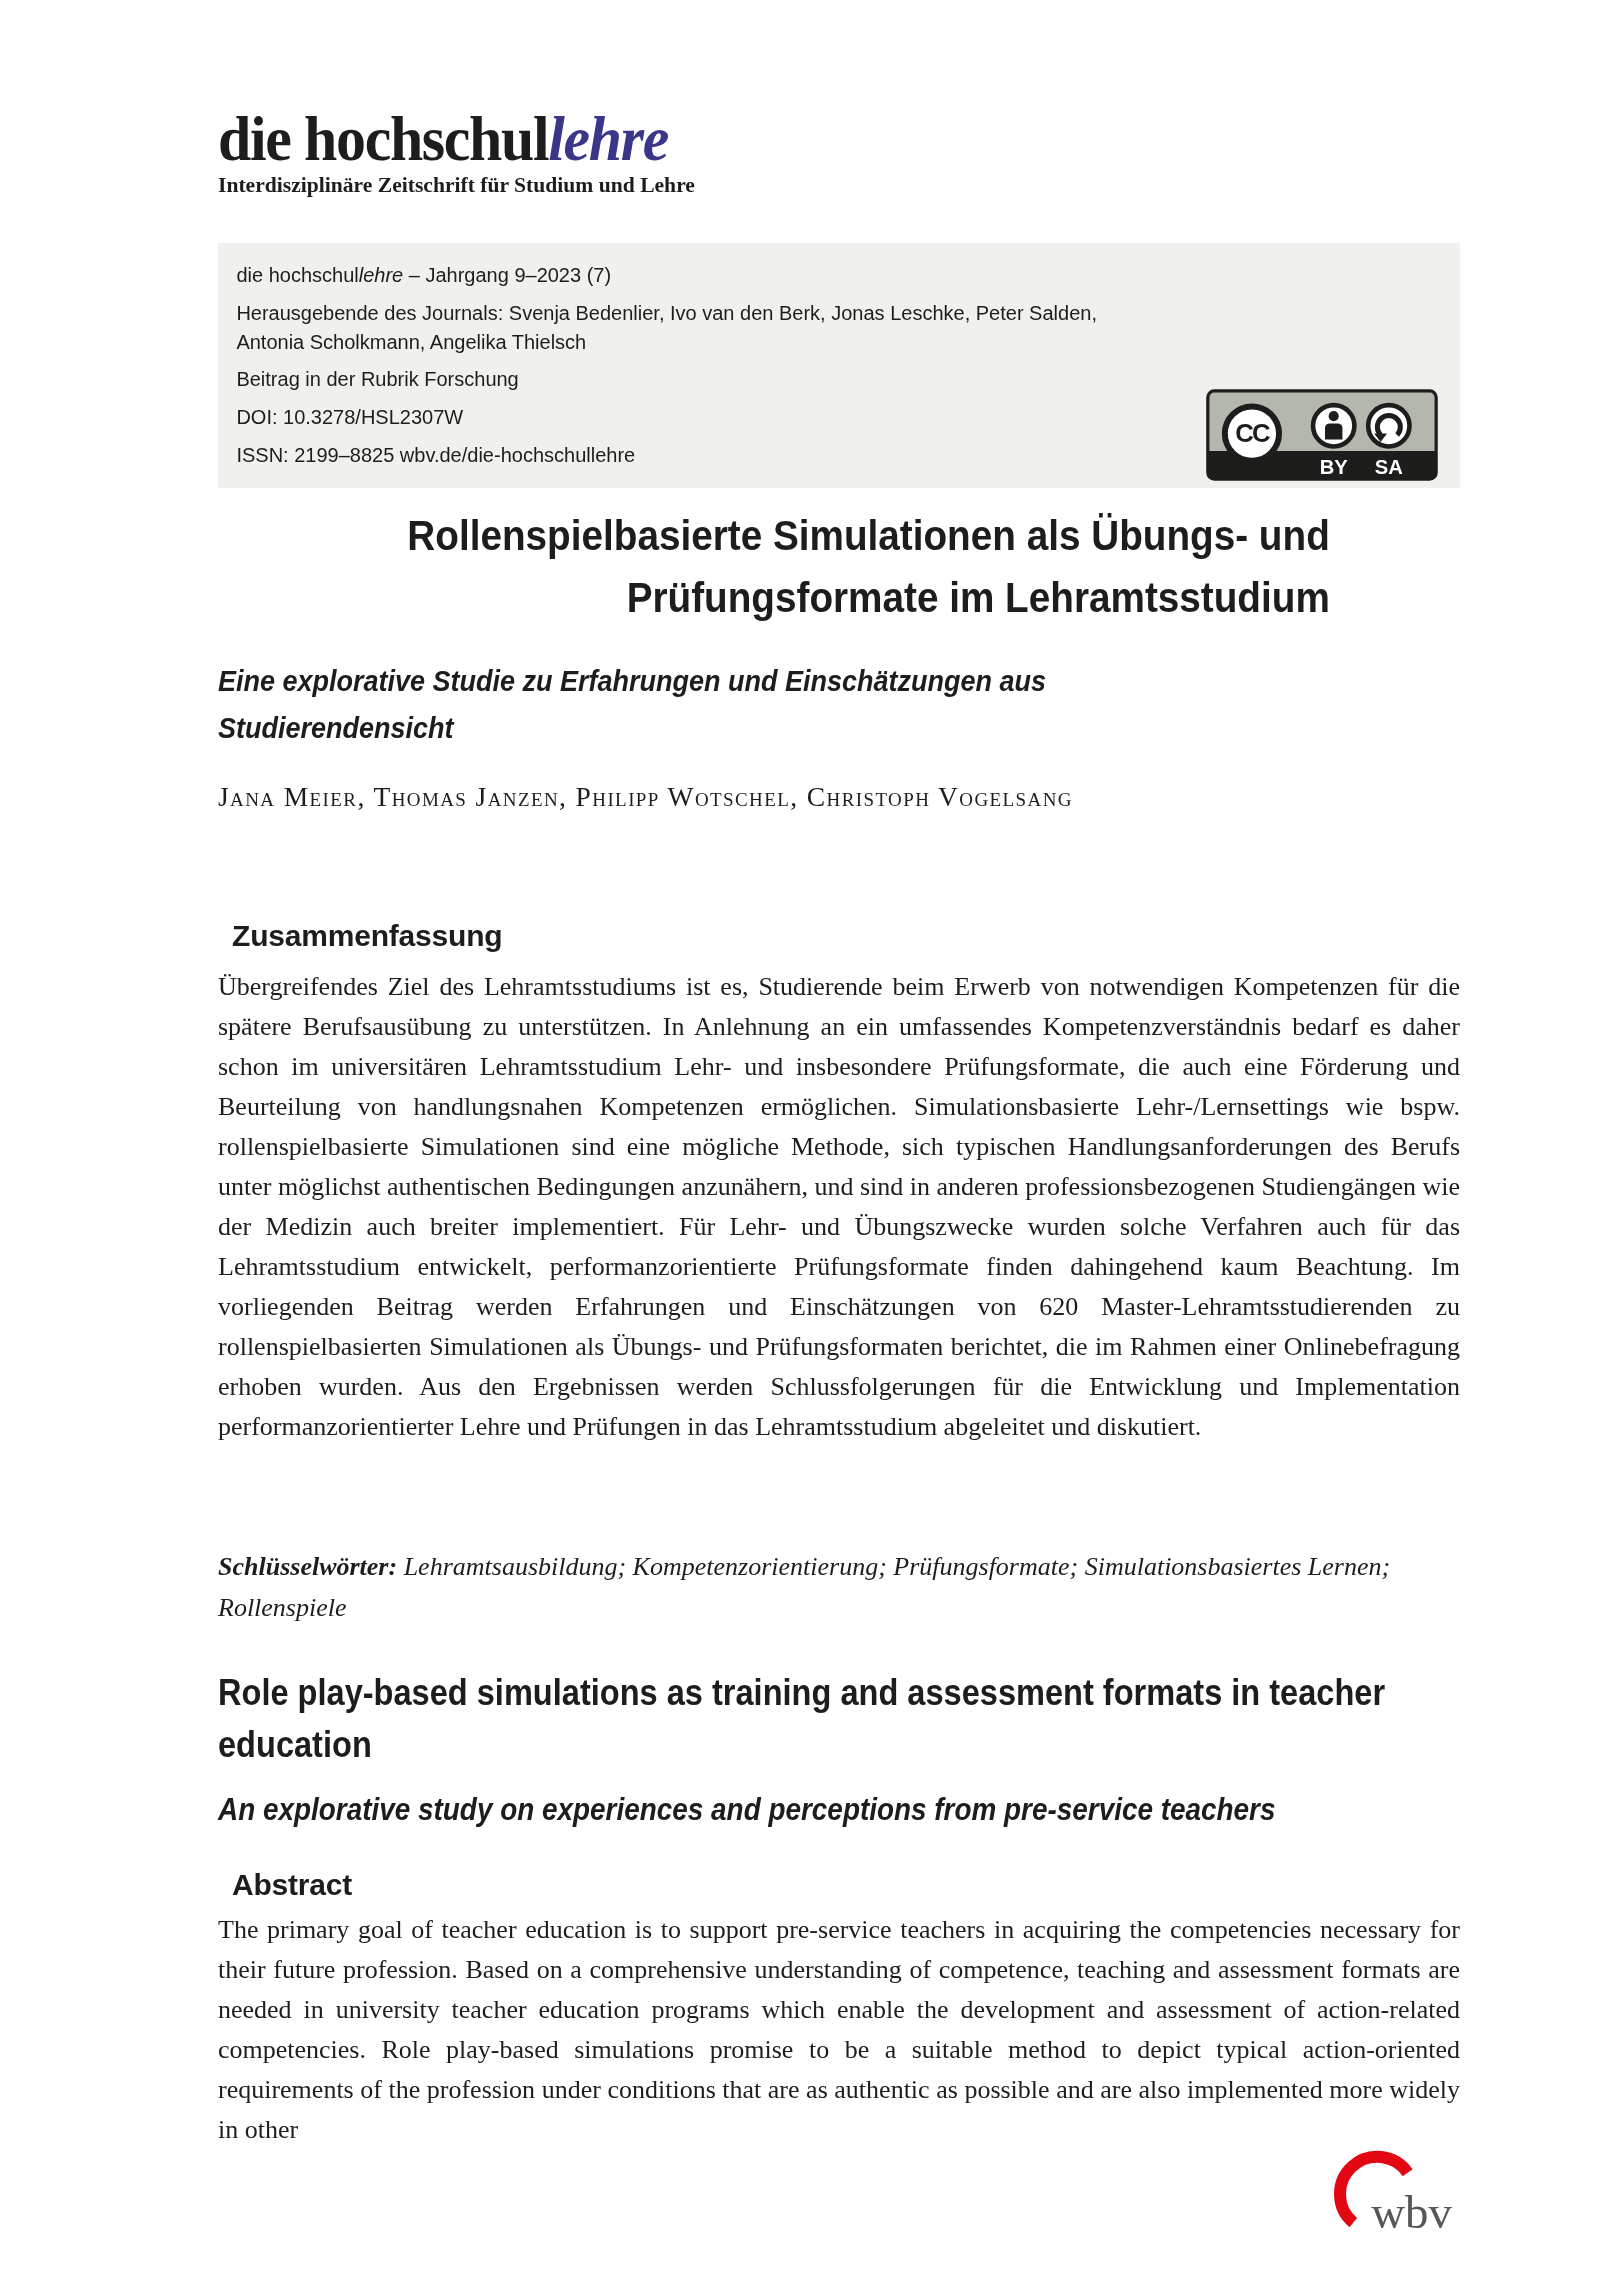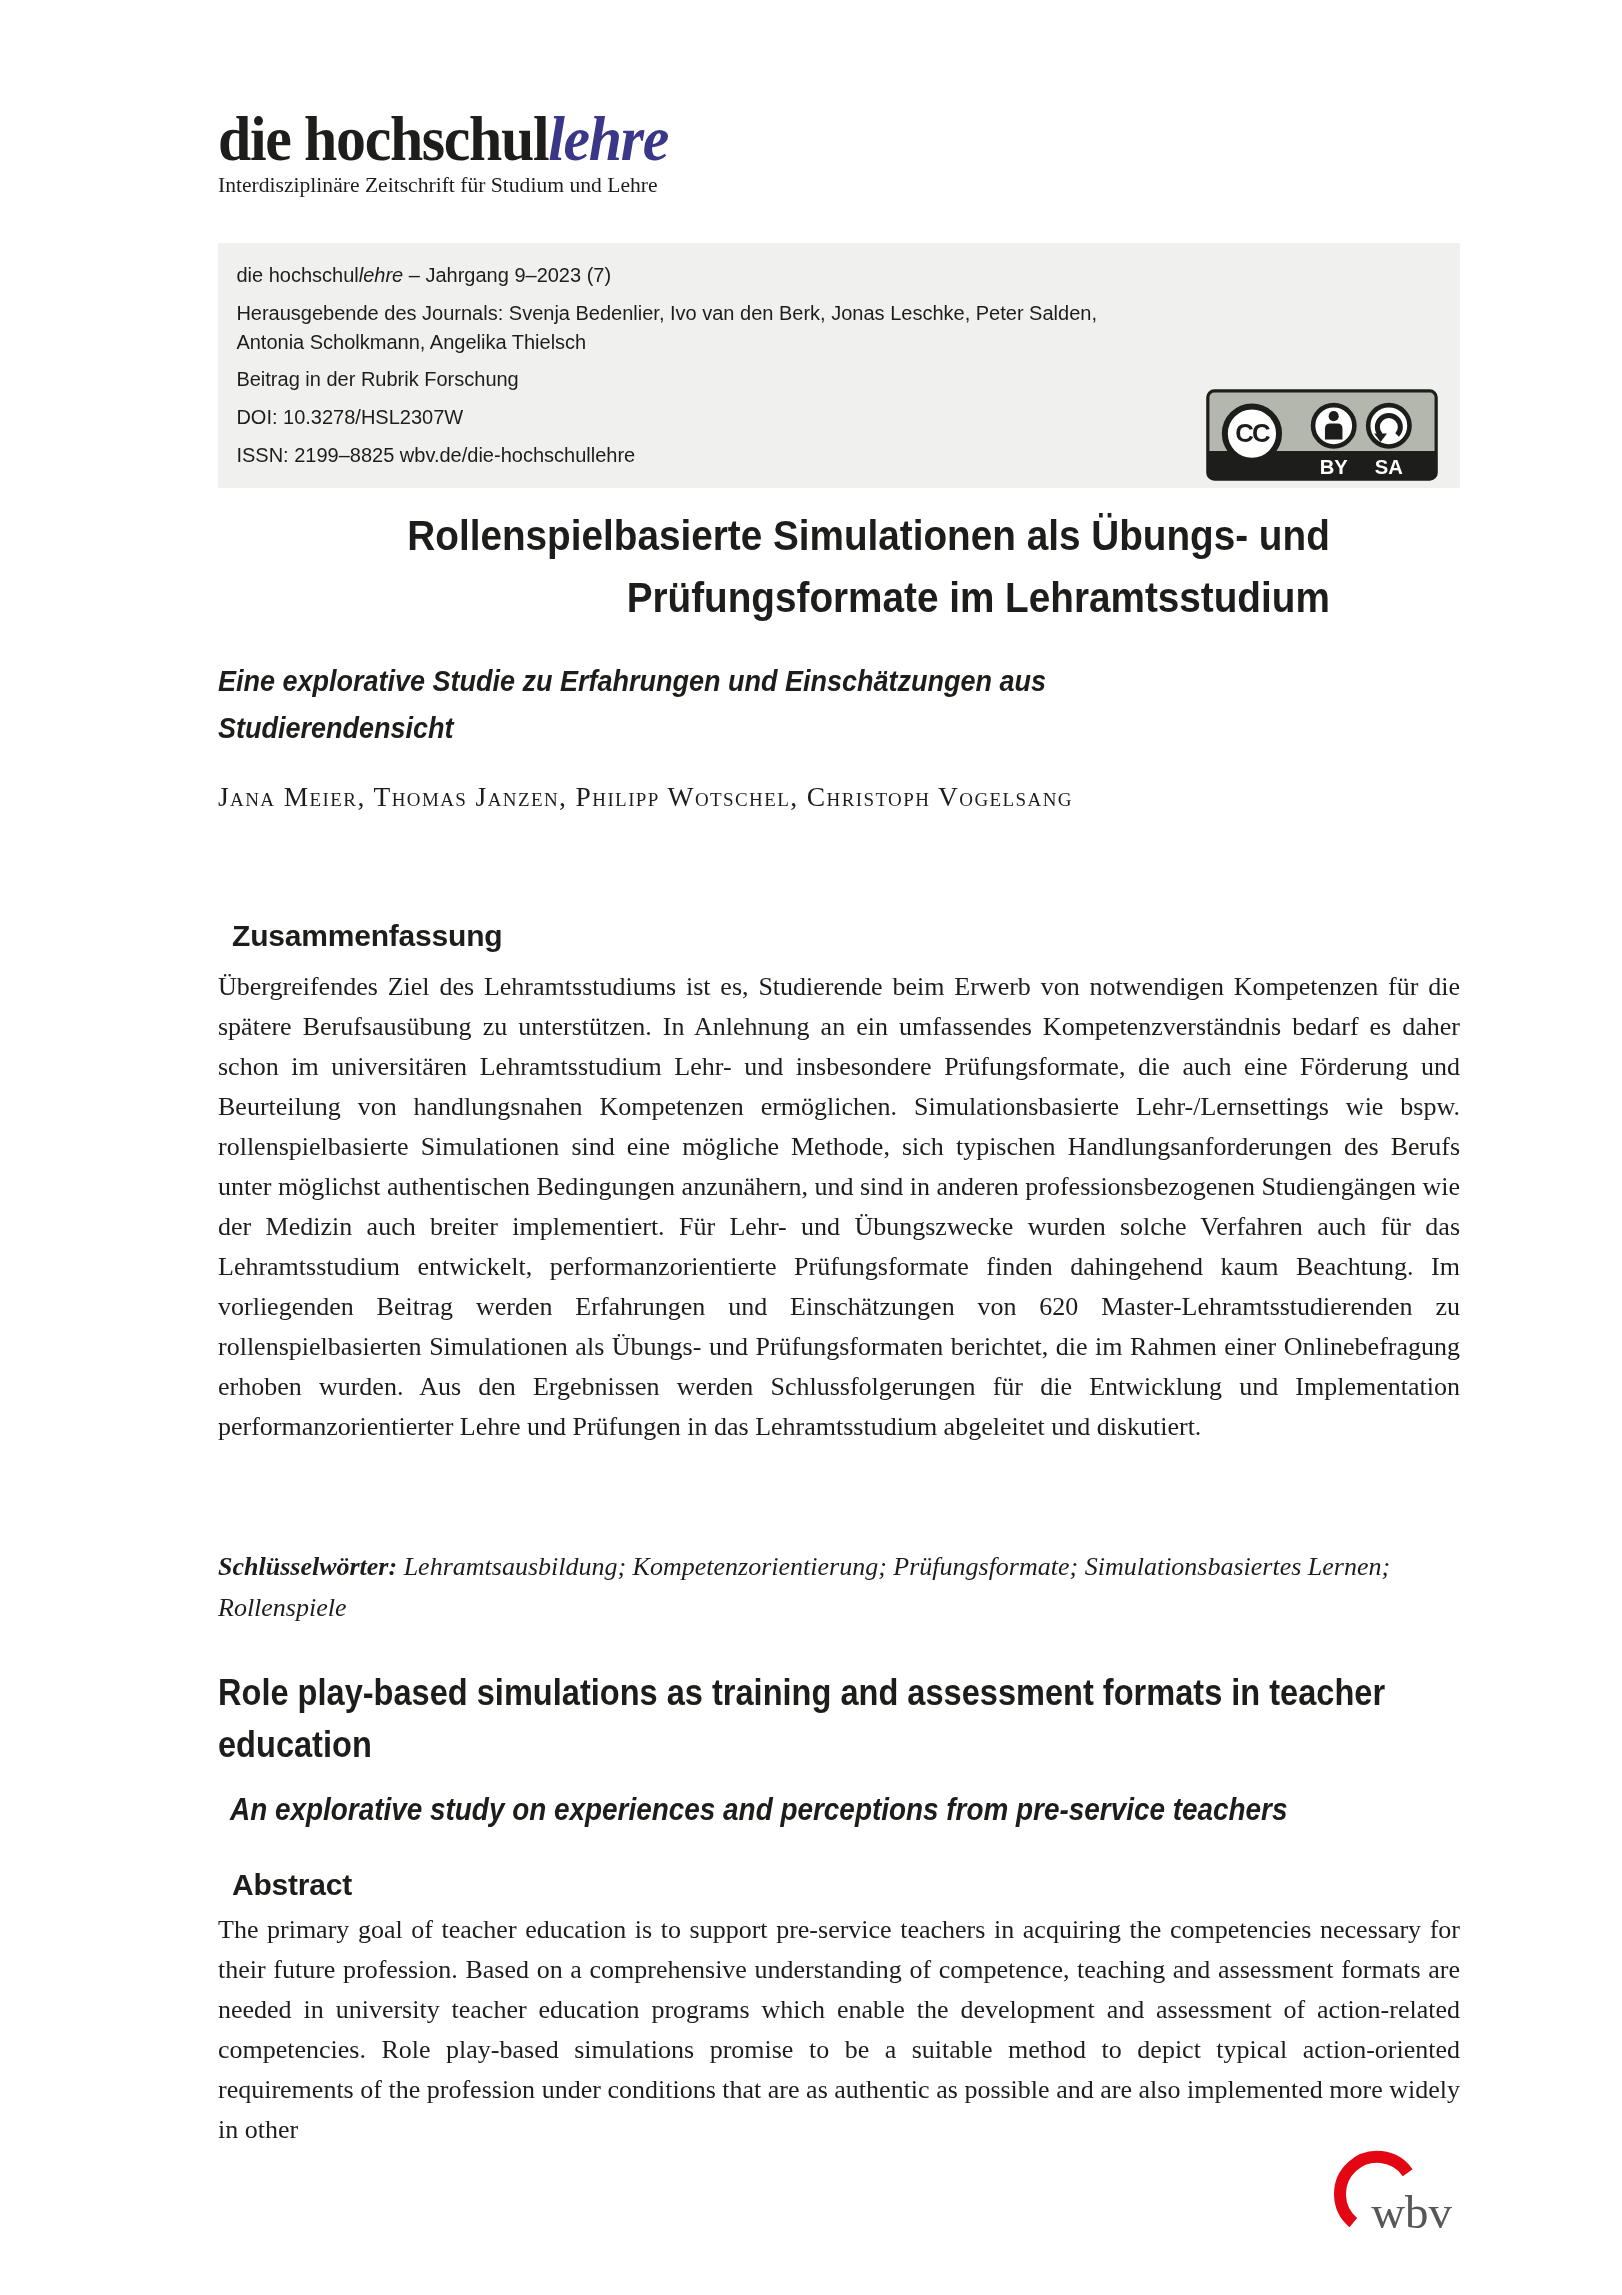--- a/index.html
+++ b/index.html
@@ -21,21 +21,21 @@
     line-height:1;
     letter-spacing:-1.4px;
     transform:scaleX(0.95);
     transform-origin:left top;
     white-space:nowrap;
   }
   .logo-black{color:#1d1d1b;}
   .logo-accent{color:#3a3688;font-style:italic;}
   .logo-sub{
     font-family:"Liberation Serif", serif;
-    font-weight:normal;
+    font-weight:bold;
     font-size:21.6px;
     line-height:1.1;
     margin-top:2.8px;
     letter-spacing:0px;
     white-space:nowrap;
   }
   
   .meta-box{
     position:absolute;
     left:218px;top:201px;
@@ -116,21 +116,21 @@
   .title-en{position:absolute;left:218px;top:1667px;width:1242px;}
   .title-en .h-line{
     font-family:"Liberation Sans", sans-serif;
     font-weight:bold;
     font-size:37px;
     line-height:52px;
     transform:scaleX(0.88);
     transform-origin:left top;
     white-space:nowrap;
   }
-  .subtitle-en{position:absolute;left:230px;top:1787px;width:1242px;}
+  .subtitle-en{position:absolute;left:218px;top:1787px;width:1242px;}
   .subtitle-en .h-line{
     font-family:"Liberation Sans", sans-serif;
     font-weight:bold;
     font-style:italic;
     font-size:31px;
     line-height:46px;
     transform:scaleX(0.90);
     transform-origin:left top;
     white-space:nowrap;
   }

